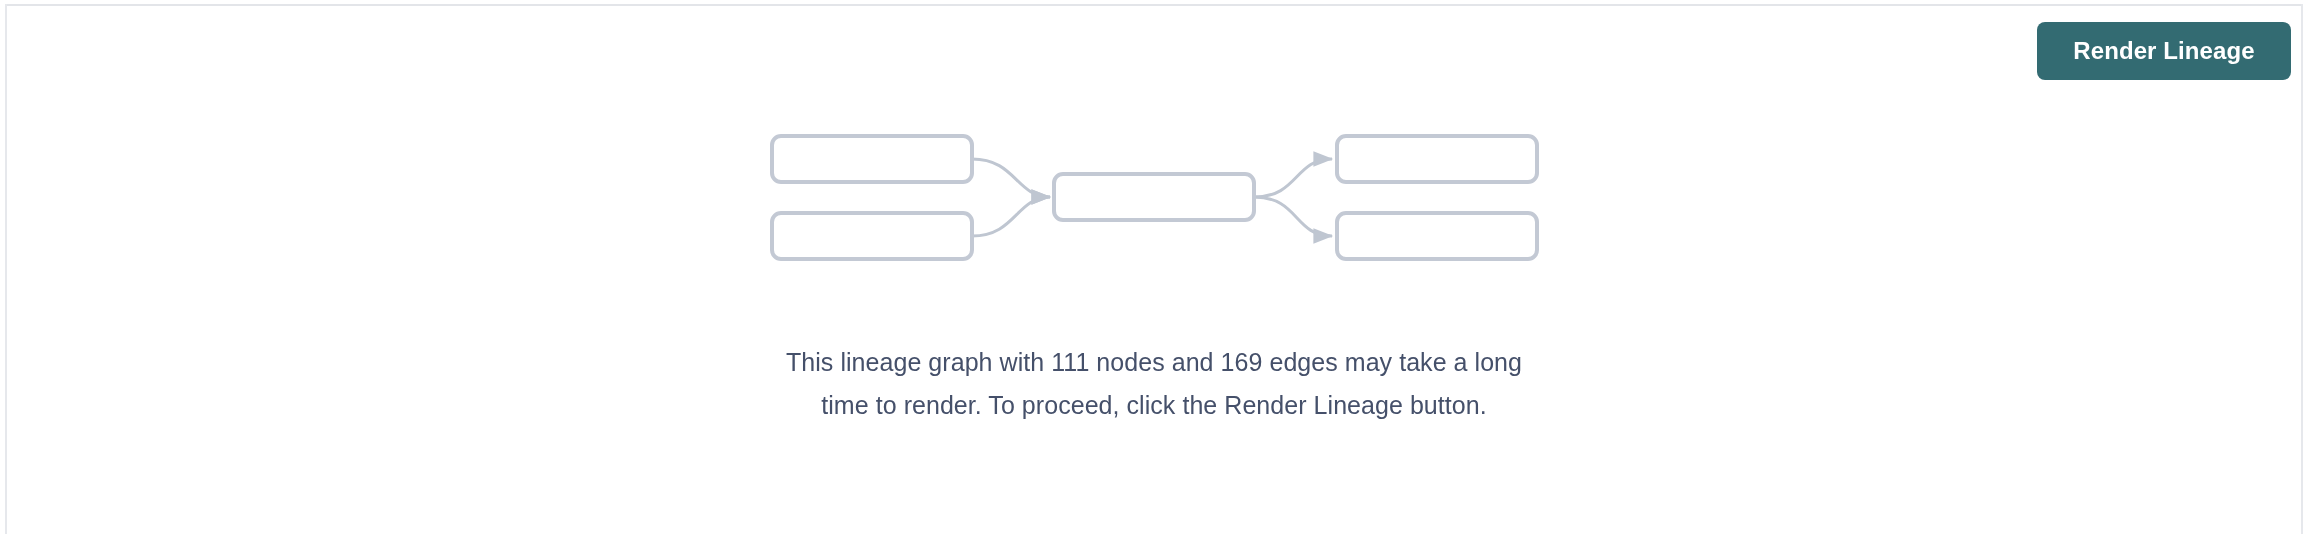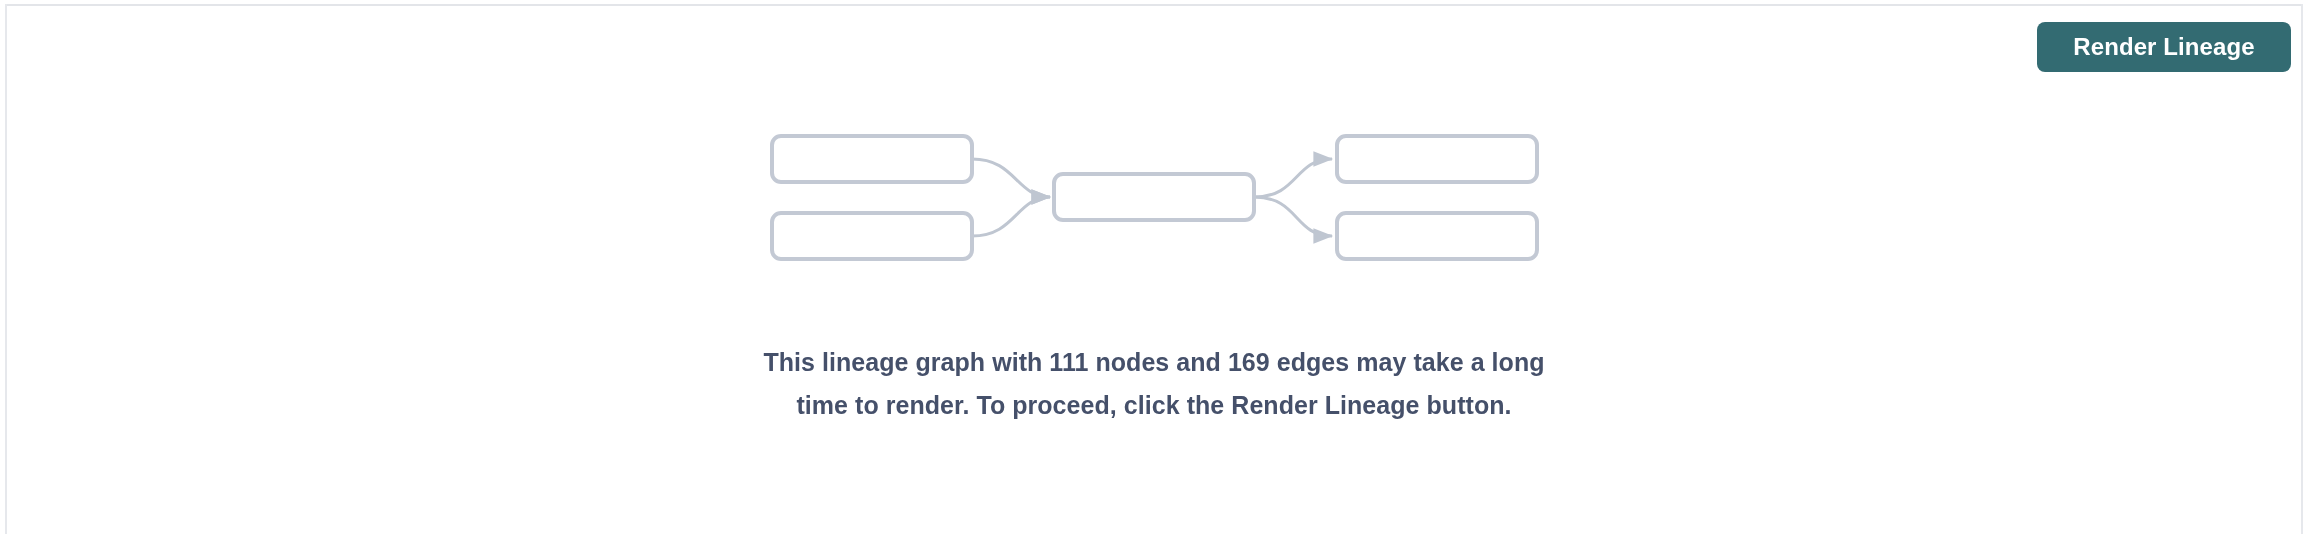--- a/index.html
+++ b/index.html
@@ -47,21 +47,21 @@
     width: 2px;
     background: #e6e8ec;
   }
 
   
   .render-button {
     position: absolute;
     left: 2037px;
     top: 22px;
     width: 254px;
-    height: 50px;
+    height: 58px;
     background: #336b72;
     color: #ffffff;
     border: none;
     border-radius: 8px;
     font-family: "Liberation Sans", sans-serif;
     font-size: 24px;
     font-weight: bold;
     letter-spacing: 0.1px;
     cursor: pointer;
     display: flex;
@@ -94,21 +94,21 @@
     overflow: visible;
   }
 
   .placeholder-message {
     width: 790px;
     margin-top: 33px;
     text-align: center;
     color: #45506a;
     font-family: "Liberation Sans", sans-serif;
     font-size: 25px;
-    font-weight: bold;
+    font-weight: normal;
     line-height: 43px;
     letter-spacing: 0.05px;
   }
 </style>
 </head>
 <body>
 
 <div class="app-root">
 
   <div class="panel-border-top"></div>

